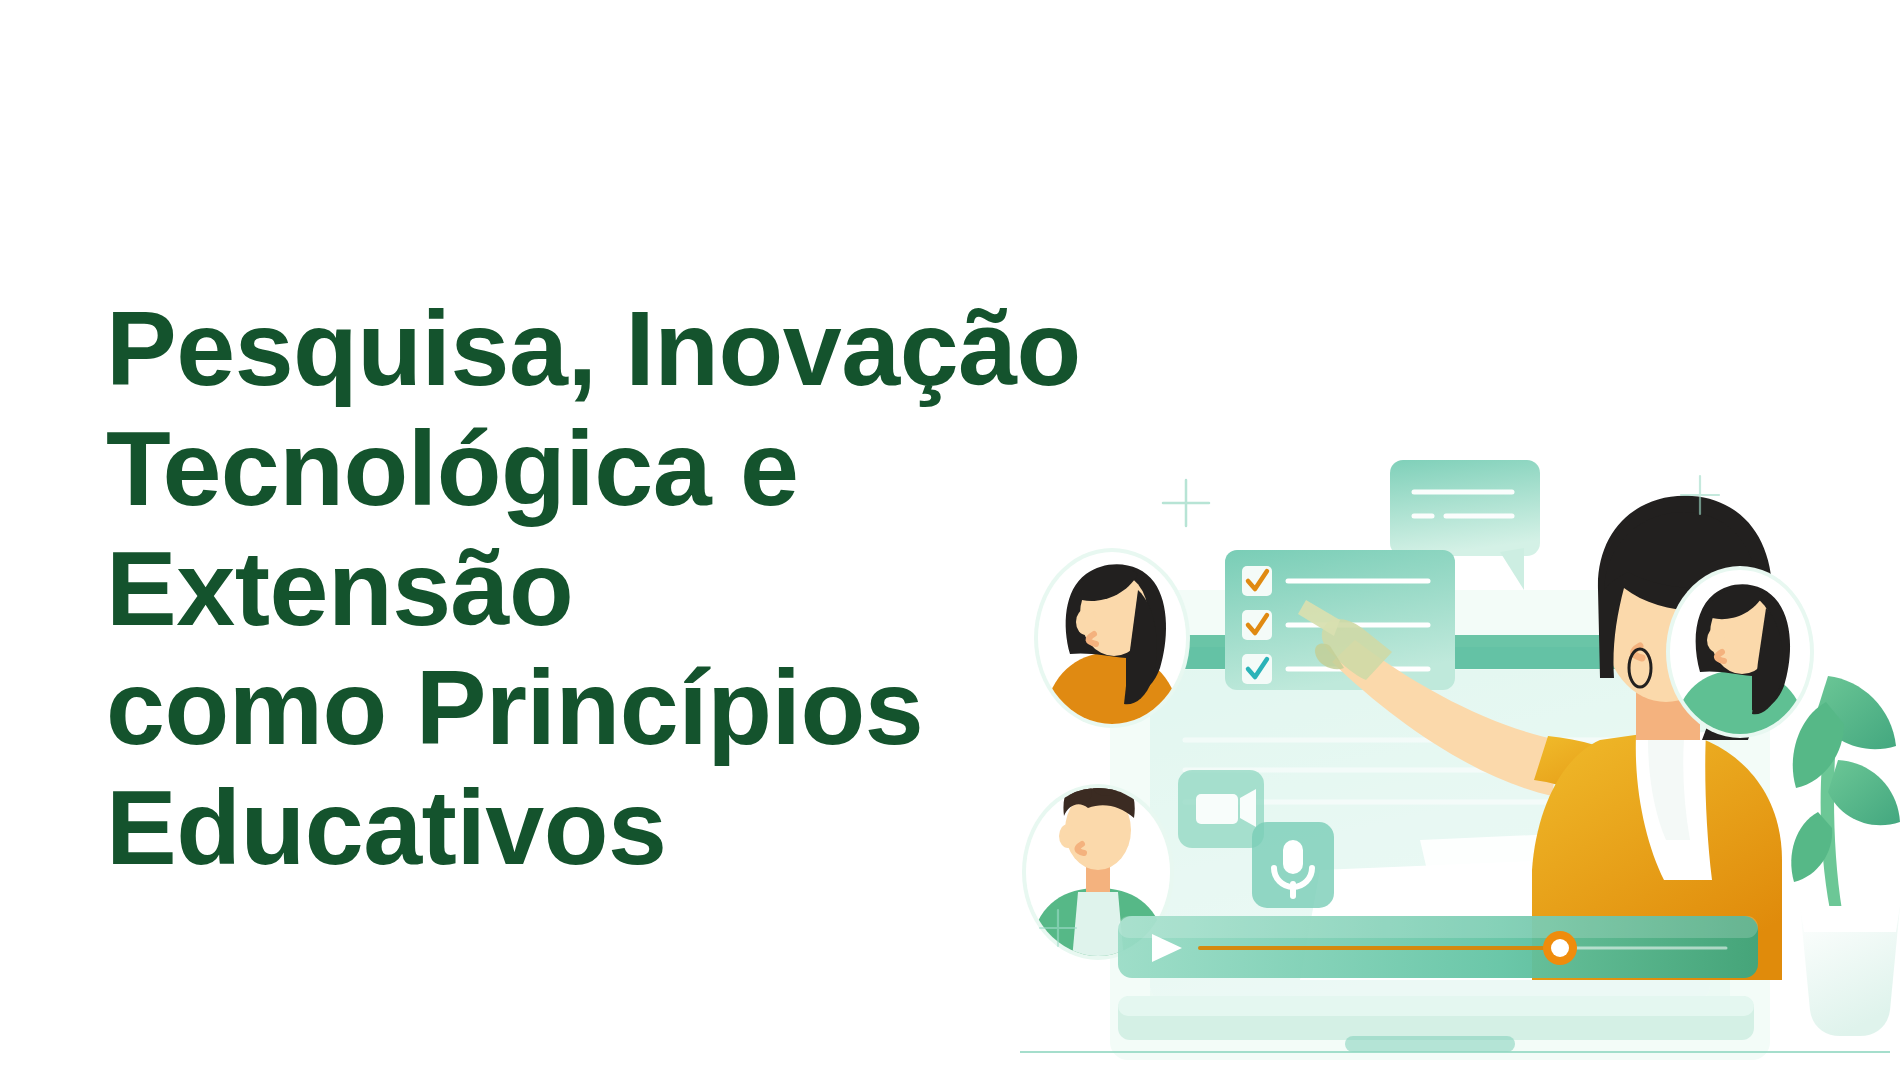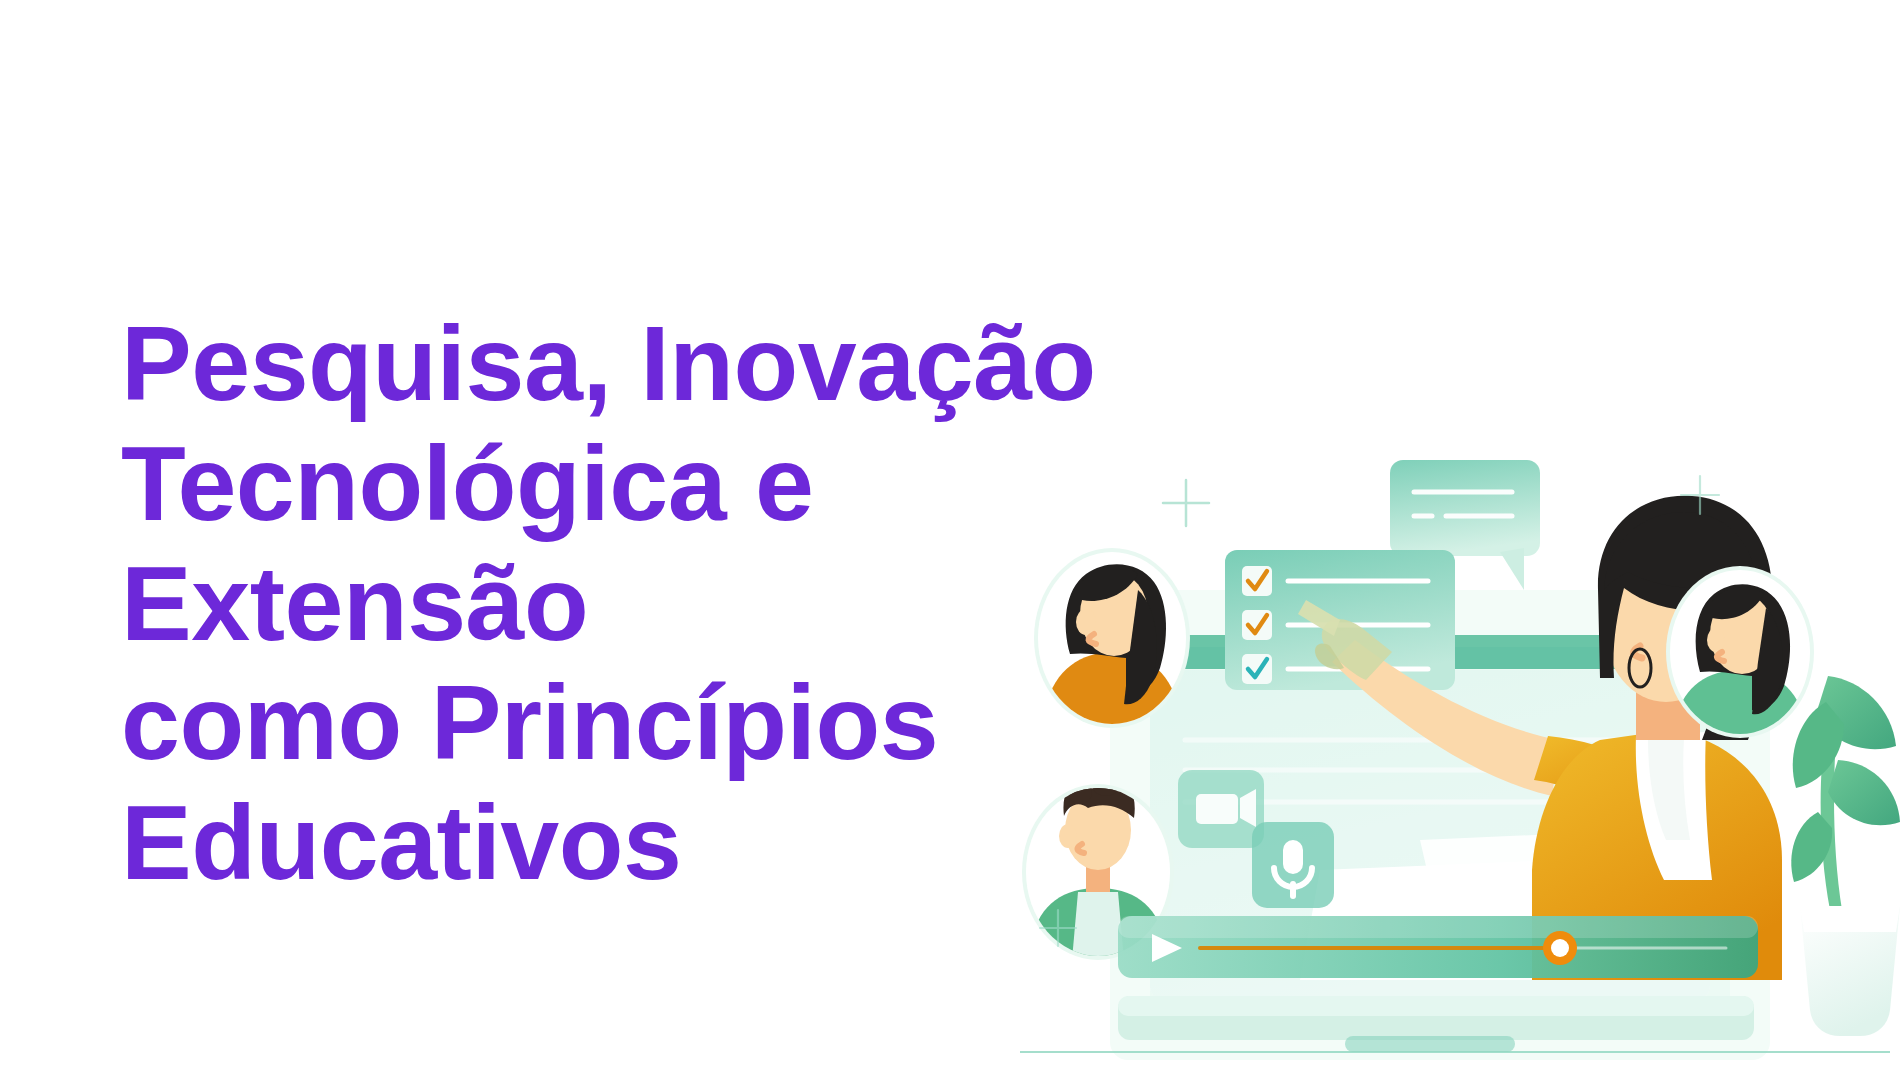--- a/index.html
+++ b/index.html
@@ -18,27 +18,27 @@
   }
 
   
   .title-block{
     position:absolute;
     left:105px;
     top:288px;
     width:1190px;
   }
   .title{
-    margin:16px;
+    margin:1px;
     font-family:"Liberation Sans", sans-serif;
     font-weight:700;
     font-size:106px;
     line-height:1.13;
     letter-spacing:-0.5px;
-    color:#6d28d9;
+    color:#14532d;
     white-space:pre-line;
   }
 
   
   .illus{
     position:absolute;
     right:0;
     bottom:0;
     width:900px;
     height:640px;

